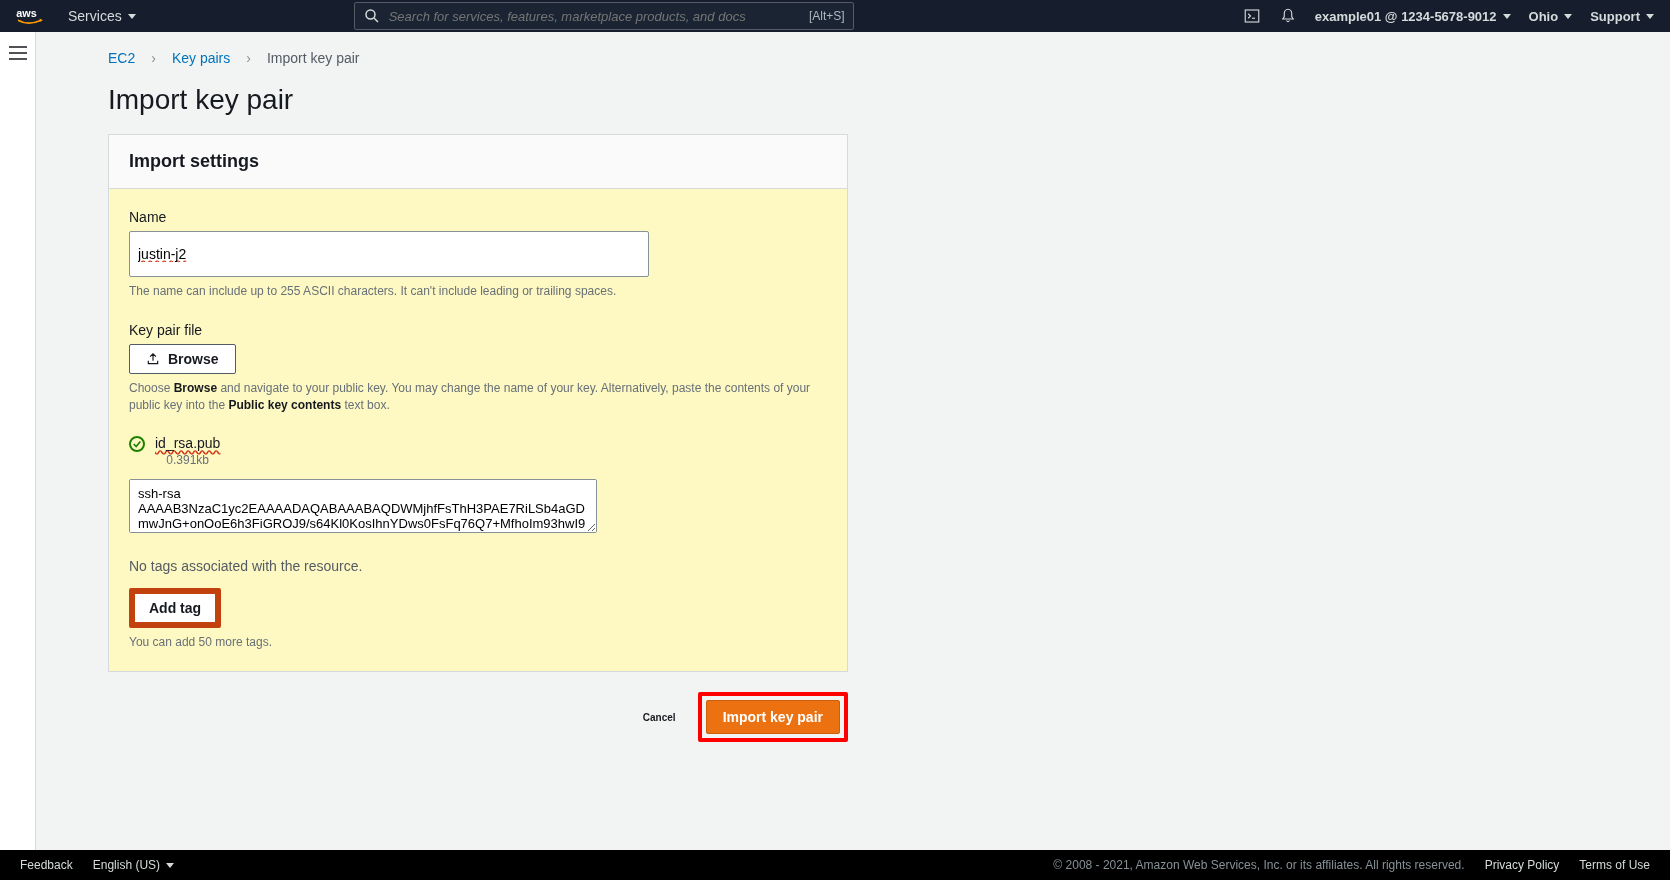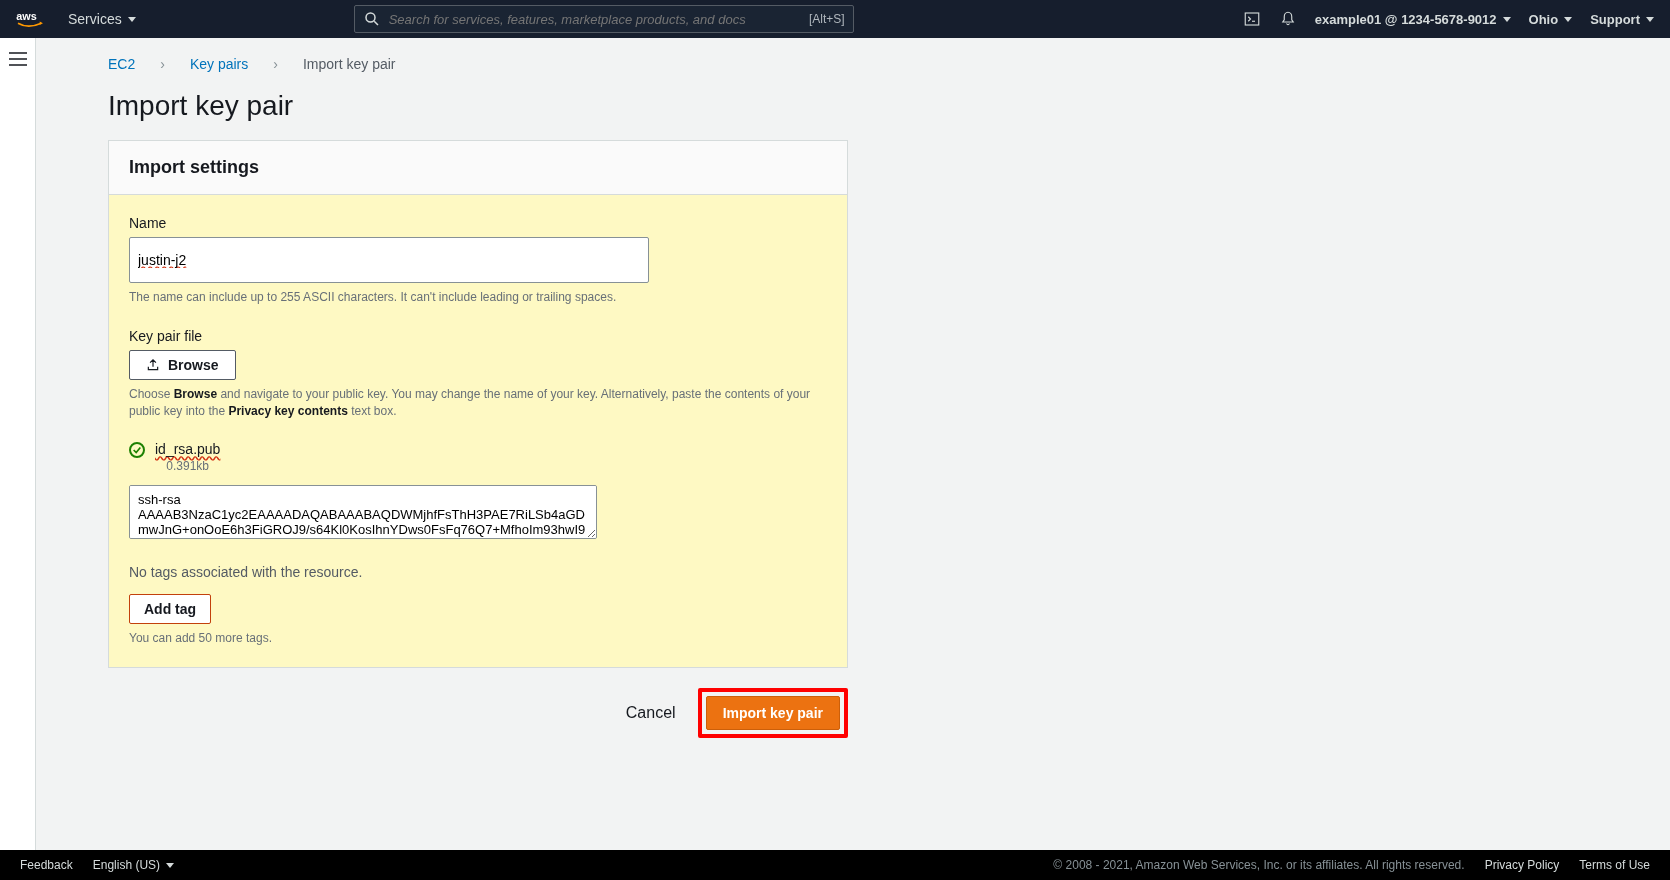--- a/index.html
+++ b/index.html
@@ -1,38 +1,38 @@
 <!DOCTYPE html>
 <html><head>
 <meta charset="utf-8">
 <style>
   * { box-sizing: border-box; margin: 0; padding: 0; }
   html, body { height: 100%; font-family: "Amazon Ember", "Helvetica Neue", Arial, sans-serif; font-size: 14px; color: #16191f; background: #f2f3f3; }
   body { display: flex; flex-direction: column; min-height: 100vh; }
 
   
-  .topbar { background: #161e2d; color: #d5dbdb; height: 38px; display: flex; align-items: center; padding: 0 16px; gap: 18px; }
+  .topbar { background: #161e2d; color: #d5dbdb; height: 32px; display: flex; align-items: center; padding: 0 16px; gap: 18px; }
   .aws-logo { display: flex; align-items: center; gap: 2px; }
   .services-btn { color: #d5dbdb; display: flex; align-items: center; gap: 6px; cursor: pointer; font-size: 14px; }
   .caret-down { width: 0; height: 0; border-left: 4px solid transparent; border-right: 4px solid transparent; border-top: 5px solid #d5dbdb; display:inline-block; }
   .searchbox { margin-left: 200px; flex: 0 0 500px; height: 28px; border: 1px solid #545b64; border-radius: 2px; background: #1a2433; display: flex; align-items: center; padding: 0 8px; gap: 8px; color: #879196; }
   .searchbox input { flex: 1; background: transparent; border: none; outline: none; color: #d5dbdb; font-style: italic; font-size: 13px; }
   .searchbox .kbd { font-size: 12px; color: #b0b7bd; margin-left: auto; }
   .topbar-right { margin-left: auto; display: flex; align-items: center; gap: 18px; }
   .topbar-icon { width: 18px; height: 18px; color: #d5dbdb; }
   .topbar-link { color:#d5dbdb; font-size: 13px; display:flex; align-items:center; gap:6px; cursor:pointer;font-weight:bold;}
 
   
   .mainwrap { flex: 1; display: flex; min-height: 0; }
   .sidebar-rail { width: 36px; border-right: 1px solid #d5dbdb; background: #fff; display:flex; justify-content:center; padding-top:14px; }
   .hamburger { cursor:pointer; }
   .content { flex:1; overflow:auto; padding: 0; }
 
   
-  .breadcrumb { padding: 18px 0 0 72px; display:flex; align-items:center; gap:25px; font-size:14px; }
+  .breadcrumb { padding: 18px 0 0 72px; display:flex; align-items:center; gap:16px; font-size:14px; }
   .breadcrumb a { color:#0073bb; text-decoration:none; }
   .breadcrumb .chev { color:#879196; }
 
   
   h1.page-title { font-size: 28px; font-weight: 400; color:#16191f; padding: 18px 0 18px 72px; }
 
   
   .panel { width: 740px; margin-left:72px; background:#fef9c3; border:1px solid #d5dbdb; }
   .panel-header { padding: 16px 20px; border-bottom:1px solid #d5dbdb; font-size:18px; font-weight:700; background:#fafafa; }
   .panel-body { padding: 20px; }
@@ -50,25 +50,25 @@
   .check-circle { width:16px; height:16px; border-radius:50%; border:2px solid #1d8102; display:flex; align-items:center; justify-content:center; flex-shrink:0; margin-top:1px;}
   .check-circle svg { width:10px; height:10px; }
   .file-meta .fname { font-size:14px; color:#16191f; }
   .file-meta .fsize { font-size:12px; color:#687078; margin-top:2px;text-align:center;}
 
   .pubkey-area { width: 468px; height: 54px; border:1px solid #879196; border-radius:2px; padding:6px 8px; font-size:13px; font-family: inherit; resize: both; overflow:auto; background:#fff; }
   .pubkey-area::-webkit-scrollbar { width: 12px; }
   .pubkey-area::-webkit-scrollbar-thumb { background:#c0c4c8; }
 
   .tags-empty { color:#545b64; font-size:14px; margin-top:4px; margin-bottom:14px;}
-  .addtag-btn { border:1px solid #c2410c; background:#fff; color:#16191f; font-weight:700; font-size:14px; padding:6px 14px; border-radius:2px; cursor:pointer; }
+  .addtag-btn { border:6px solid #c2410c; background:#fff; color:#16191f; font-weight:700; font-size:14px; padding:6px 14px; border-radius:2px; cursor:pointer; }
 
   
   .actions { width:740px; margin-left:72px; display:flex; justify-content:flex-end; gap: 10px; padding: 20px 0 40px 0; align-items:center;}
-  .cancel-btn { background:transparent; border:none; font-weight:400; font-size:16px; color:#16191f; padding:8px 12px; cursor:pointer;}
+  .cancel-btn { background:transparent; border:none; font-weight:700; font-size:10px; color:#16191f; padding:8px 12px; cursor:pointer;}
   .primary-btn { background:#ec7211; border:1px solid #cc5f0a; color:#fff; font-weight:700; font-size:14px; padding:8px 16px; border-radius:2px; cursor:pointer; }
   .highlight-ring { border:4px solid #ff0000; padding:4px; border-radius:2px; display:inline-flex;}
 
   
   .footer { background:#000000; color:#d5dbdb; height:30px; display:flex; align-items:center; padding:0 20px; font-size:12px; gap:20px;}
   .footer .lang { display:flex; align-items:center; gap:6px;}
   .footer .right { margin-left:auto; display:flex; gap:20px; align-items:center;}
   .footer a { color:#d5dbdb; text-decoration:none; }
   .footer .copy { color:#879196; }
 </style>
@@ -154,21 +154,21 @@
 
         <div class="field">
           <label class="field-label">Key pair file</label>
           <button class="browse-btn">
             <svg width="14" height="14" viewBox="0 0 24 24">
                 <path d="M12 3 L12 15 M7 8 L12 3 L17 8 M4 15 V20 H20 V15" stroke="#16191f" stroke-width="2" fill="none"></path>
               </svg>
             <span>Browse</span>
           </button>
           <div class="hint">
-            <span>Choose </span><b>Browse</b><span> and navigate to your public key. You may change the name of your key. Alternatively, paste the contents of your public key into the </span><b>Privacy key contents</b><span> text box.</span>
+            <span>Choose </span><b>Browse</b><span> and navigate to your public key. You may change the name of your key. Alternatively, paste the contents of your public key into the </span><b>Public key contents</b><span> text box.</span>
           </div>
         </div>
 
         <div class="file-row">
           <div class="check-circle">
             <svg viewBox="0 0 12 12">
                 <path d="M2 6 L5 9 L10 3" stroke="#1d8102" stroke-width="2" fill="none"></path>
               </svg>
           </div>
           <div class="file-meta">

